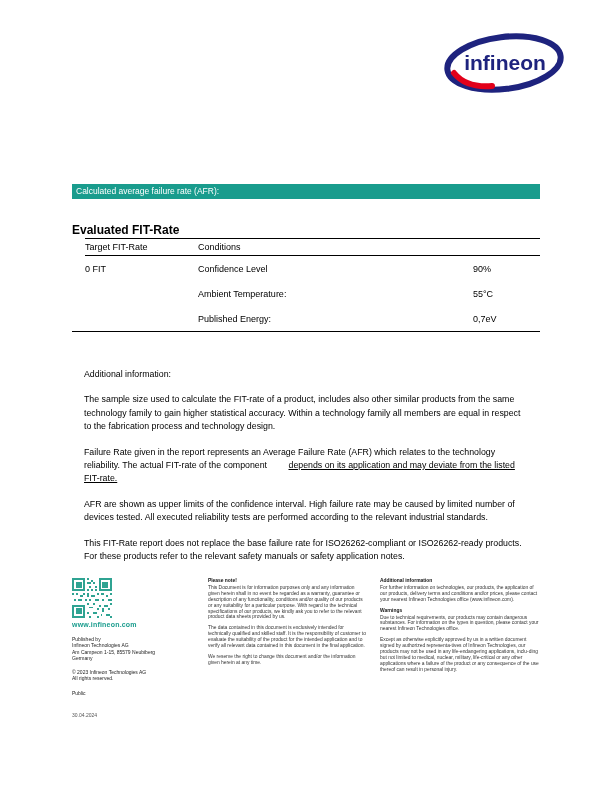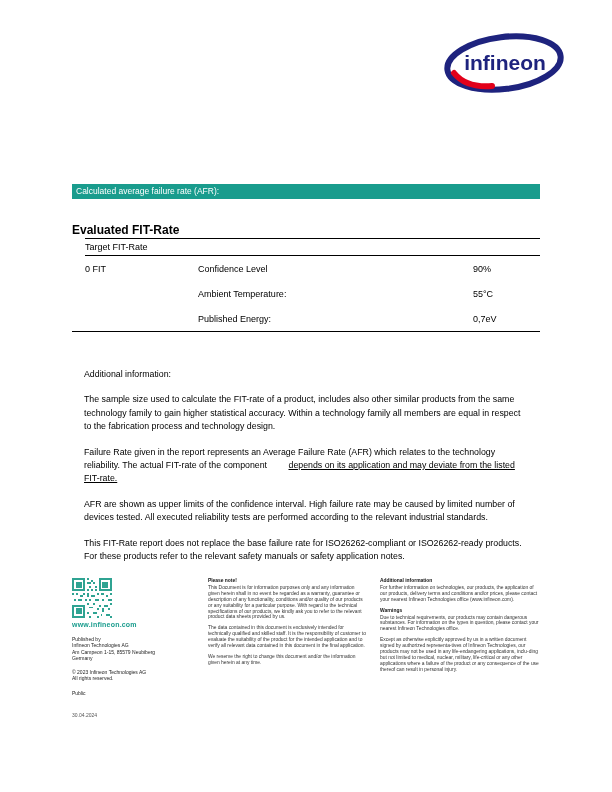--- a/index.html
+++ b/index.html
@@ -61,20 +61,21 @@
   </svg>
 
 
   <div class="banner">Calculated average failure rate (AFR):</div>
 
   <div class="section-title">Evaluated FIT-Rate</div>
 
   <div class="fit-table">
     <div class="t-row t-head">
       <span>Target FIT-Rate</span>
+      <span>Conditions</span>
       <span></span>
     </div>
     <div class="t-row t-body-row">
       <span>0 FIT</span>
       <span>Confidence Level</span>
       <span>90%</span>
     </div>
     <div class="t-row t-body-row">
       <span></span>
       <span>Ambient Temperature:</span>

